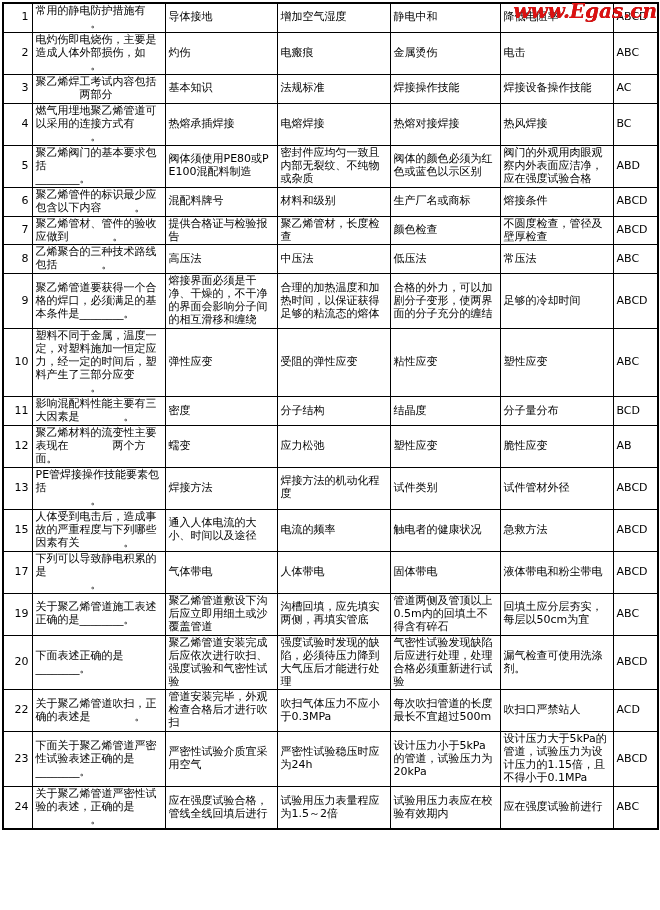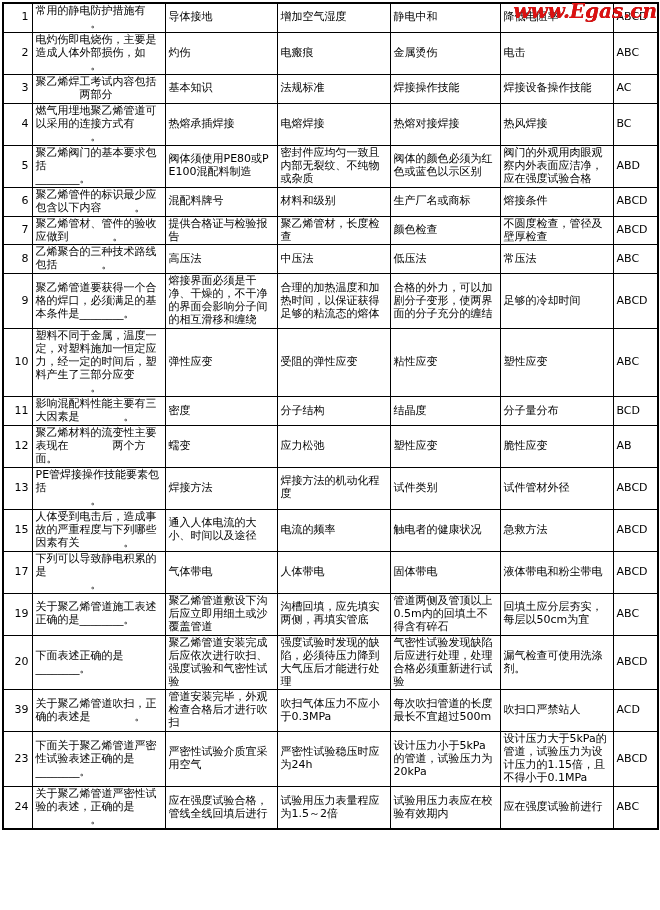--- a/index.html
+++ b/index.html
@@ -229,21 +229,21 @@
           <td class="col-num">20</td>
           <td class="col-q">下面表述正确的是
 ________。</td>
           <td class="col-opt">聚乙烯管道安装完成后应依次进行吹扫、强度试验和气密性试验</td>
           <td class="col-opt">强度试验时发现的缺陷，必须待压力降到大气压后才能进行处理</td>
           <td class="col-opt">气密性试验发现缺陷后应进行处理，处理合格必须重新进行试验</td>
           <td class="col-opt">漏气检查可使用洗涤剂。</td>
           <td class="col-ans">ABCD</td>
         </tr>
         <tr>
-          <td class="col-num">39</td>
+          <td class="col-num">22</td>
           <td class="col-q">关于聚乙烯管道吹扫，正确的表述是　　　　。</td>
           <td class="col-opt">管道安装完毕，外观检查合格后才进行吹扫</td>
           <td class="col-opt">吹扫气体压力不应小于0.3MPa</td>
           <td class="col-opt">每次吹扫管道的长度最长不宜超过500m</td>
           <td class="col-opt">吹扫口严禁站人</td>
           <td class="col-ans">ACD</td>
         </tr>
         <tr>
           <td class="col-num">23</td>
           <td class="col-q">下面关于聚乙烯管道严密性试验表述正确的是

